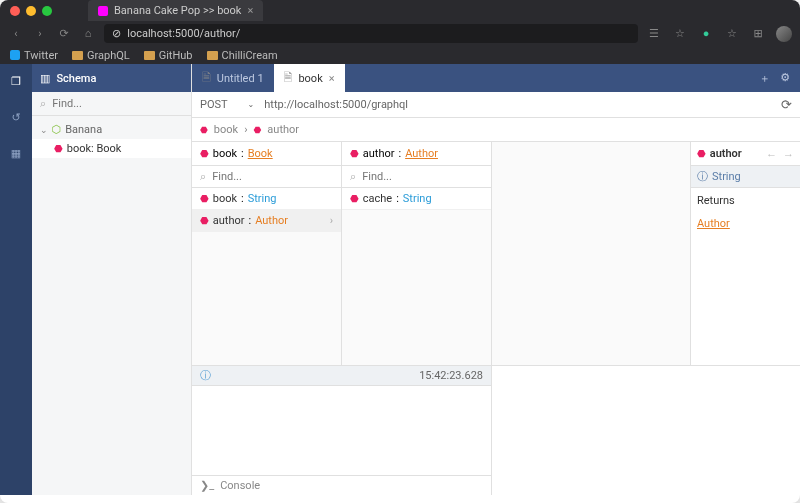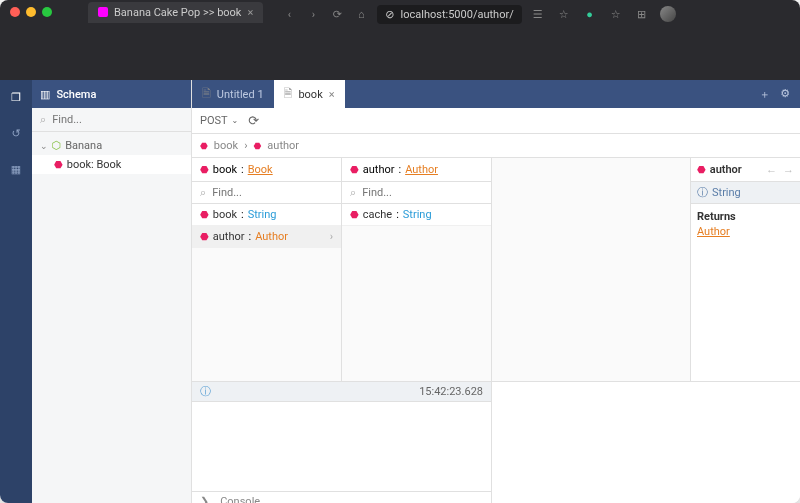--- a/index.html
+++ b/index.html
@@ -1,17 +1,17 @@
 <!DOCTYPE html>
 <html><head>
 <meta charset="utf-8">
 <style>
 *{margin:0;padding:0;box-sizing:border-box;font-family:-apple-system,BlinkMacSystemFont,"Segoe UI",Roboto,sans-serif;font-size:11px}
 body{width:800px;height:503px;background:#fff;overflow:hidden;border-radius:8px;box-shadow:0 10px 40px rgba(0,0,0,0.3)}
-.browser-chrome{background:#2a2a2e;height:80px;display:flex;flex-direction:row}
+.browser-chrome{background:#2a2a2e;height:64px;display:flex;flex-direction:column}
 .title-bar{height:24px;display:flex;align-items:center;padding:0 10px;gap:6px}
 .traffic{display:flex;gap:6px}
 .dot{width:10px;height:10px;border-radius:50%}
 .red{background:#ff5f57}.yellow{background:#febc2e}.green{background:#28c840}
 .tab-strip{display:flex;align-items:center;margin-left:30px}
 .browser-tab{background:#3a3a3e;color:#ccc;padding:4px 10px;display:flex;align-items:center;gap:6px;border-radius:4px 4px 0 0}
 .tab-icon{width:10px;height:10px;background:#f0f;border-radius:2px}
 .tab-close{color:#999;cursor:pointer}
 .addr-bar{height:28px;display:flex;align-items:center;padding:0 8px;gap:8px;color:#aaa}
 .nav-btn{width:16px;height:16px;display:flex;align-items:center;justify-content:center;color:#888;cursor:pointer}
@@ -38,21 +38,21 @@
 .tree-label{color:#666}
 .tree-name{color:#333}
 .main{flex:1;display:flex;flex-direction:column}
 .tab-bar{height:28px;background:#3a5280;display:flex;align-items:center}
 .app-tab{height:100%;padding:0 10px;display:flex;align-items:center;gap:6px;color:#bdc9e0;cursor:pointer}
 .app-tab.active{background:#fff;color:#333}
 .app-tab .doc-icon{color:#888}
 .tab-bar-right{margin-left:auto;display:flex;gap:10px;padding:0 10px;color:#bdc9e0}
 .tab-bar-right span{cursor:pointer}
 .req-bar{height:26px;border-bottom:1px solid #e0e0e0;display:flex;align-items:center;padding:0 8px;gap:10px}
-.method{color:#666;display:flex;align-items:center;gap:4px;cursor:pointer}
+.method{color:#666;display:flex;align-items:center;gap:20px;cursor:pointer}
 .url-in{flex:1;border:none;outline:none;color:#666}
 .reload{color:#666;cursor:pointer;font-size:13px}
 .crumb-bar{height:24px;border-bottom:1px solid #e0e0e0;display:flex;align-items:center;padding:0 8px;gap:6px;color:#888}
 .crumb-bar .cube{font-size:9px}
 .workspace{flex:1;display:flex}
 .cols{display:flex;flex:1}
 .col{width:150px;border-right:1px solid #e0e0e0;display:flex;flex-direction:column;background:#fafafa}
 .col-head{height:24px;border-bottom:1px solid #e0e0e0;display:flex;align-items:center;padding:0 8px;gap:4px;background:#fff}
 .col-head .tlink{color:#e67e22;text-decoration:underline;cursor:pointer}
 .col-search{height:22px;border-bottom:1px solid #e0e0e0;display:flex;align-items:center;padding:0 8px;gap:6px;color:#999;background:#fff}
@@ -66,21 +66,21 @@
 .right-empty{flex:1;background:#fafafa;display:flex;flex-direction:column}
 .right-empty .spacer{flex:1}
 .no-details{flex:1;display:flex;align-items:center;justify-content:center;color:#999;font-size:13px;background:#fafafa}
 .inspector{width:110px;border-left:1px solid #e0e0e0;background:#fff;display:flex;flex-direction:column}
 .insp-head{height:24px;border-bottom:1px solid #e0e0e0;display:flex;align-items:center;padding:0 6px;gap:4px}
 .insp-head .title{font-weight:600;color:#333;flex:1}
 .insp-nav{display:flex;gap:6px;color:#bbb}
 .insp-nav span{cursor:pointer}
 .insp-tab{height:22px;background:#eef1f4;border-bottom:1px solid #e0e0e0;display:flex;align-items:center;padding:0 6px;gap:4px;color:#5a7da8}
 .insp-body{padding:6px}
-.insp-label{font-weight:700;color:#333;margin-bottom:2px}
+.insp-label{font-weight:400;color:#333;margin-bottom:10px}
 .insp-link{color:#e67e22;text-decoration:underline;cursor:pointer}
 .bottom-split{height:130px;border-top:1px solid #e0e0e0;display:flex}
 .log-panel{width:300px;border-right:1px solid #e0e0e0;display:flex;flex-direction:column}
 .log-row{height:20px;background:#eef1f4;border-bottom:1px solid #e0e0e0;display:flex;align-items:center;padding:0 8px;gap:6px;color:#666}
 .log-row .time{margin-left:auto}
 .log-row .info{color:#5a9fd4}
 .log-body{flex:1;background:#fff}
 .console-tab{height:20px;border-top:1px solid #e0e0e0;display:flex;align-items:center;padding:0 8px;gap:6px;color:#888}
 .mag{color:#aaa}
 </style>
@@ -113,20 +113,38 @@
     </div>
     <div class="url-icons">
       <span class="nav-btn">☰</span>
       <span class="nav-btn">☆</span>
       <span class="nav-btn" style="color:#3c9">●</span>
       <span class="nav-btn">☆</span>
       <span class="nav-btn">⊞</span>
       <span class="avatar"></span>
     </div>
   </div>
+  <div class="bookmark-bar">
+    <div class="bm-item">
+        <span class="bm-twitter"></span>
+        <span>Twitter</span>
+      </div>
+    <div class="bm-item">
+        <span class="bm-folder"></span>
+        <span>GraphQL</span>
+      </div>
+    <div class="bm-item">
+        <span class="bm-folder"></span>
+        <span>GitHub</span>
+      </div>
+    <div class="bm-item">
+        <span class="bm-folder"></span>
+        <span>ChilliCream</span>
+      </div>
+  </div>
 </div>
 
 <div class="app">
   <div class="rail">
     <div class="rail-btn active">❐</div>
     <div class="rail-btn">↺</div>
     <div class="rail-btn">▦</div>
   </div>
 
   <div class="sidebar">
@@ -166,20 +184,21 @@
         <span>＋</span>
         <span>⚙</span>
       </div>
     </div>
 
     <div class="req-bar">
       <div class="method">
         <span>POST</span>
         <span style="font-size:8px">⌄</span>
       </div>
+      <input class="url-in" value="http://localhost:5000/graphql" style="">
       <span class="reload">⟳</span>
     </div>
 
     <div class="crumb-bar">
       <span class="cube">⬣</span>
       <span>book</span>
       <span>›</span>
       <span class="cube">⬣</span>
       <span>author</span>
     </div>

